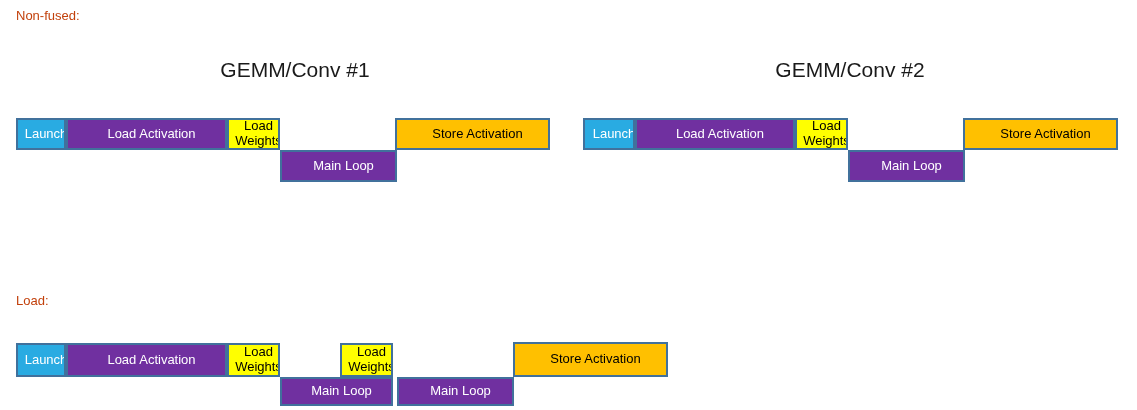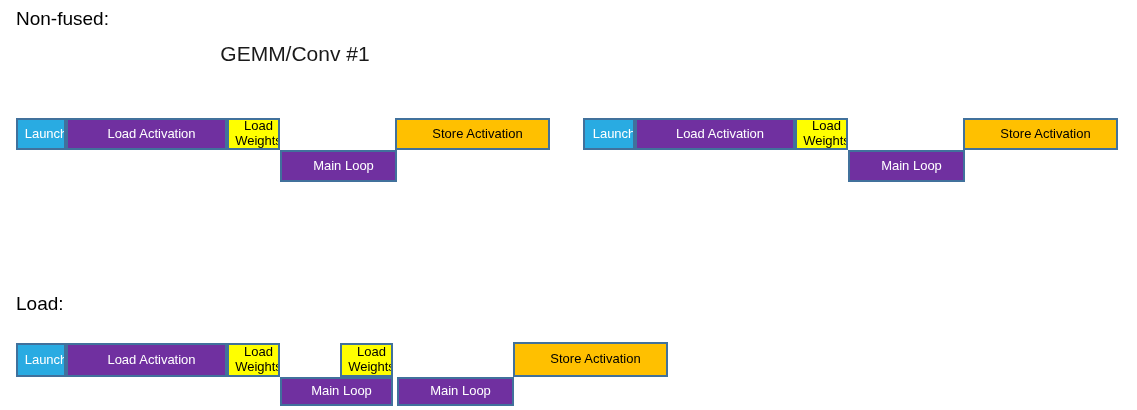--- a/index.html
+++ b/index.html
@@ -10,22 +10,22 @@
   }
   #canvas {
     position: relative;
     width: 1137px;
     height: 410px;
     background: #ffffff;
     overflow: hidden;
   }
   .section-label {
     position: absolute;
-    font-size: 19px;
-    color: #000000;
+    font-size: 13px;
+    color: #c2410c;
     white-space: nowrap;
   }
   .diagram-title {
     position: absolute;
     width: 300px;
     font-size: 21px;
     color: #1a1a1a;
     text-align: center;
     white-space: nowrap;
   }
@@ -43,22 +43,23 @@
     padding-left: 10px;
   }
 </style>
 </head>
 <body>
 
 <div id="canvas">
 
   <div class="section-label" style="left:16px; top:8px;">Non-fused:</div>
 
-  <div class="diagram-title" style="left:145px; top:42px;">GEMM/Conv #1</div>
+  <div class="diagram-title" style="left:145px; top:58px;">GEMM/Conv #1</div>
 
+  <div class="diagram-title" style="left:700px; top:58px;">GEMM/Conv #2</div>
 
   <div class="section-label" style="left:16px; top:293px;">Load:</div>
 
   <div id="blocks-layer">
       <div class="block" style="left: 16px; top: 118px; width: 50px; height: 32px; background: rgb(41, 171, 226); color: rgb(255, 255, 255); border-color: rgb(65, 113, 156);">Launch</div>
       <div class="block" style="left: 66px; top: 118px; width: 161px; height: 32px; background: rgb(112, 48, 160); color: rgb(255, 255, 255); border-color: rgb(65, 113, 156);">Load Activation</div>
       <div class="block" style="left: 227px; top: 118px; width: 53px; height: 32px; background: rgb(255, 255, 0); color: rgb(0, 0, 0); border-color: rgb(65, 113, 156);">Load Weights</div>
       <div class="block" style="left: 280px; top: 150px; width: 117px; height: 32px; background: rgb(112, 48, 160); color: rgb(255, 255, 255); border-color: rgb(65, 113, 156);">Main Loop</div>
       <div class="block" style="left: 395px; top: 118px; width: 155px; height: 32px; background: rgb(255, 192, 0); color: rgb(0, 0, 0); border-color: rgb(65, 113, 156);">Store Activation</div>
       <div class="block" style="left: 583px; top: 118px; width: 52px; height: 32px; background: rgb(41, 171, 226); color: rgb(255, 255, 255); border-color: rgb(65, 113, 156);">Launch</div>

